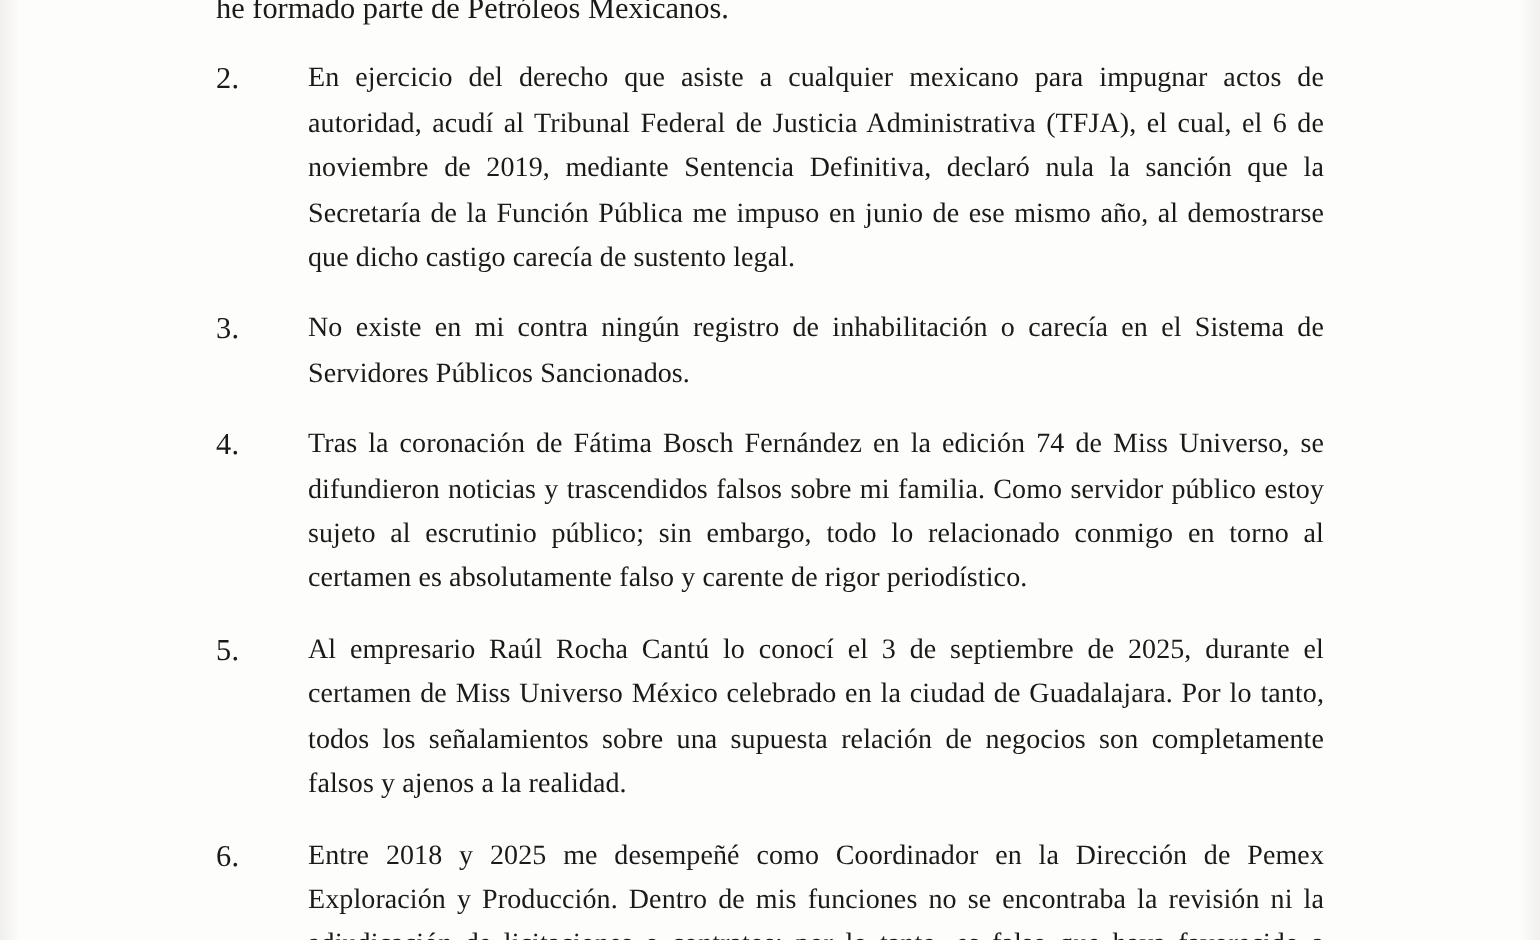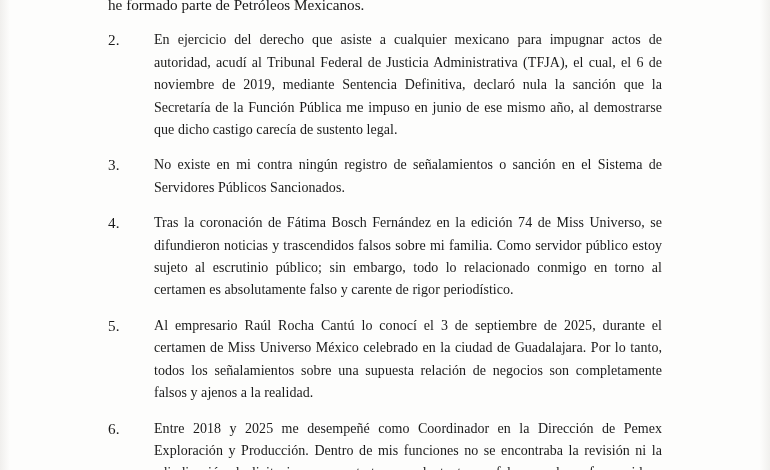--- a/index.html
+++ b/index.html
@@ -82,21 +82,21 @@
 
     <div class="first-line">he formado parte de Petróleos Mexicanos.</div>
 
     <div class="para">
       <div class="para-num">2.</div>
       <div class="para-text">En ejercicio del derecho que asiste a cualquier mexicano para impugnar actos de autoridad, acudí al Tribunal Federal de Justicia Administrativa (TFJA), el cual, el 6 de noviembre de 2019, mediante Sentencia Definitiva, declaró nula la sanción que la Secretaría de la Función Pública me impuso en junio de ese mismo año, al demostrarse que dicho castigo carecía de sustento legal.</div>
     </div>
 
     <div class="para">
       <div class="para-num">3.</div>
-      <div class="para-text">No existe en mi contra ningún registro de señalamientos o sanción en el Sistema de Servidores Públicos Sancionados.</div>
+      <div class="para-text">No existe en mi contra ningún registro de inhabilitación o carecía en el Sistema de Servidores Públicos Sancionados.</div>
     </div>
 
     <div class="para">
       <div class="para-num">4.</div>
       <div class="para-text">Tras la coronación de Fátima Bosch Fernández en la edición 74 de Miss Universo, se difundieron noticias y trascendidos falsos sobre mi familia. Como servidor público estoy sujeto al escrutinio público; sin embargo, todo lo relacionado conmigo en torno al certamen es absolutamente falso y carente de rigor periodístico.</div>
     </div>
 
     <div class="para">
       <div class="para-num">5.</div>
       <div class="para-text">Al empresario Raúl Rocha Cantú lo conocí el 3 de septiembre de 2025, durante el certamen de Miss Universo México celebrado en la ciudad de Guadalajara. Por lo tanto, todos los señalamientos sobre una supuesta relación de negocios son completamente falsos y ajenos a la realidad.</div>

